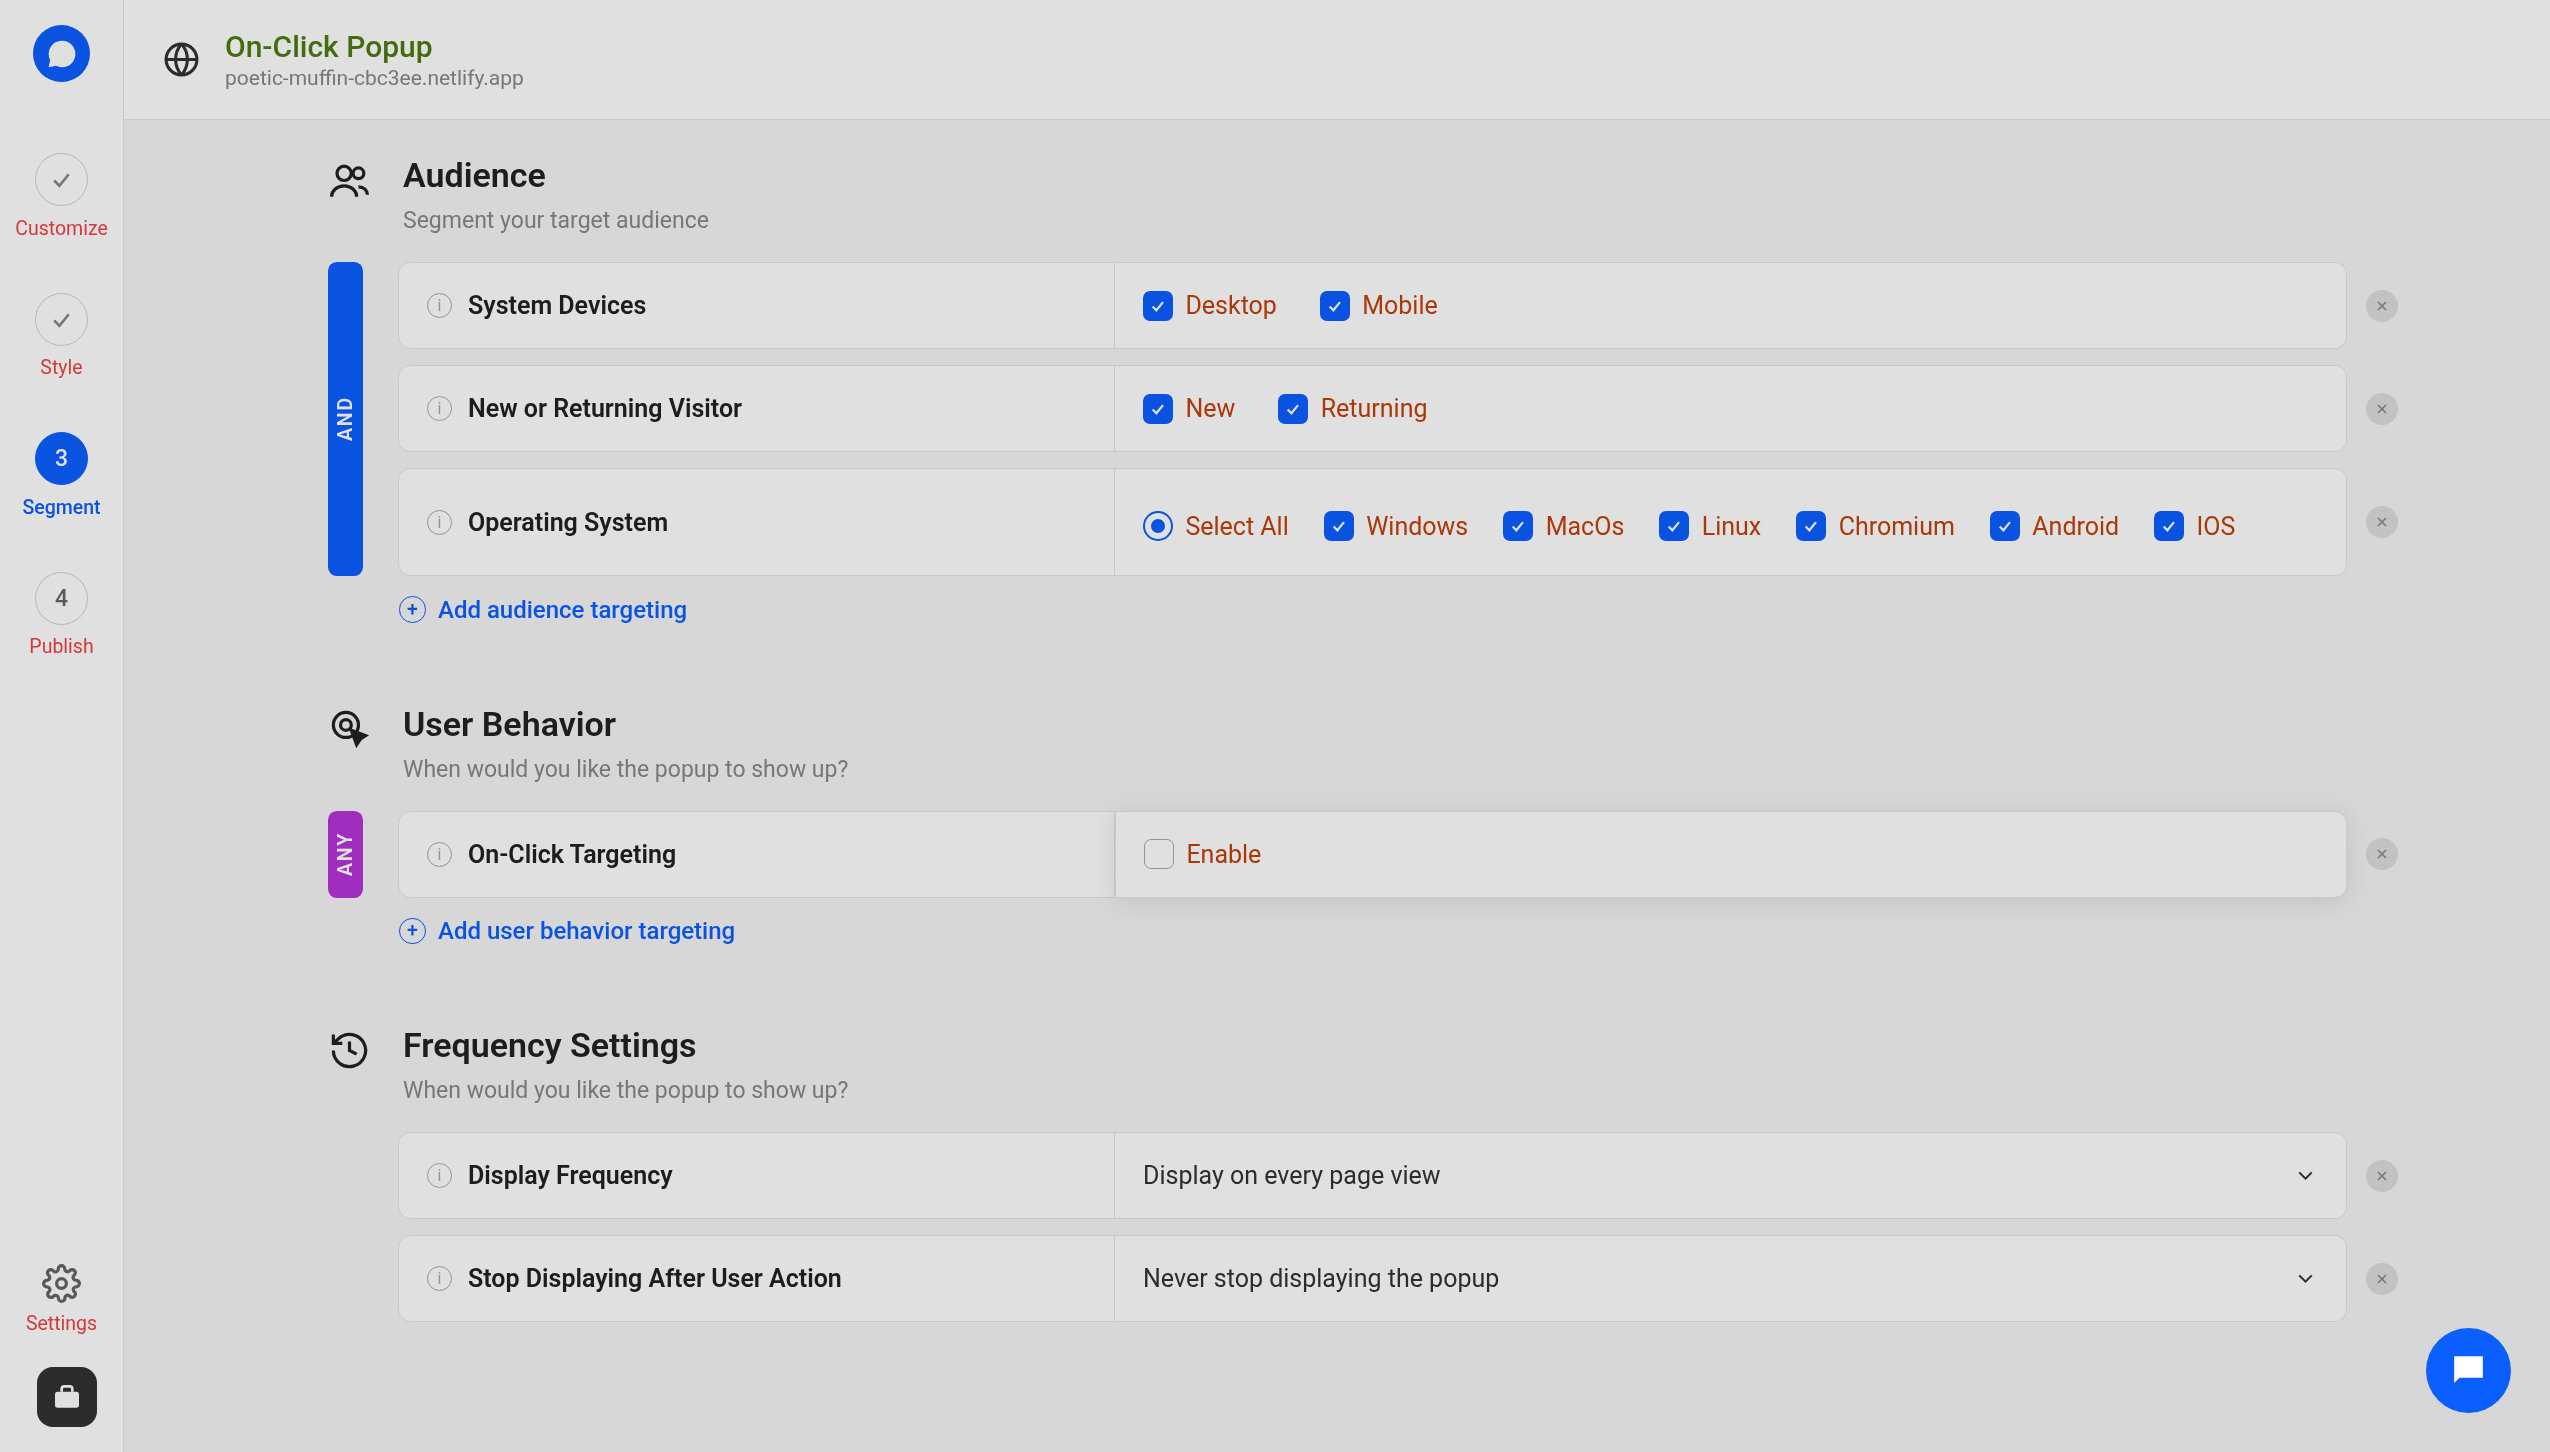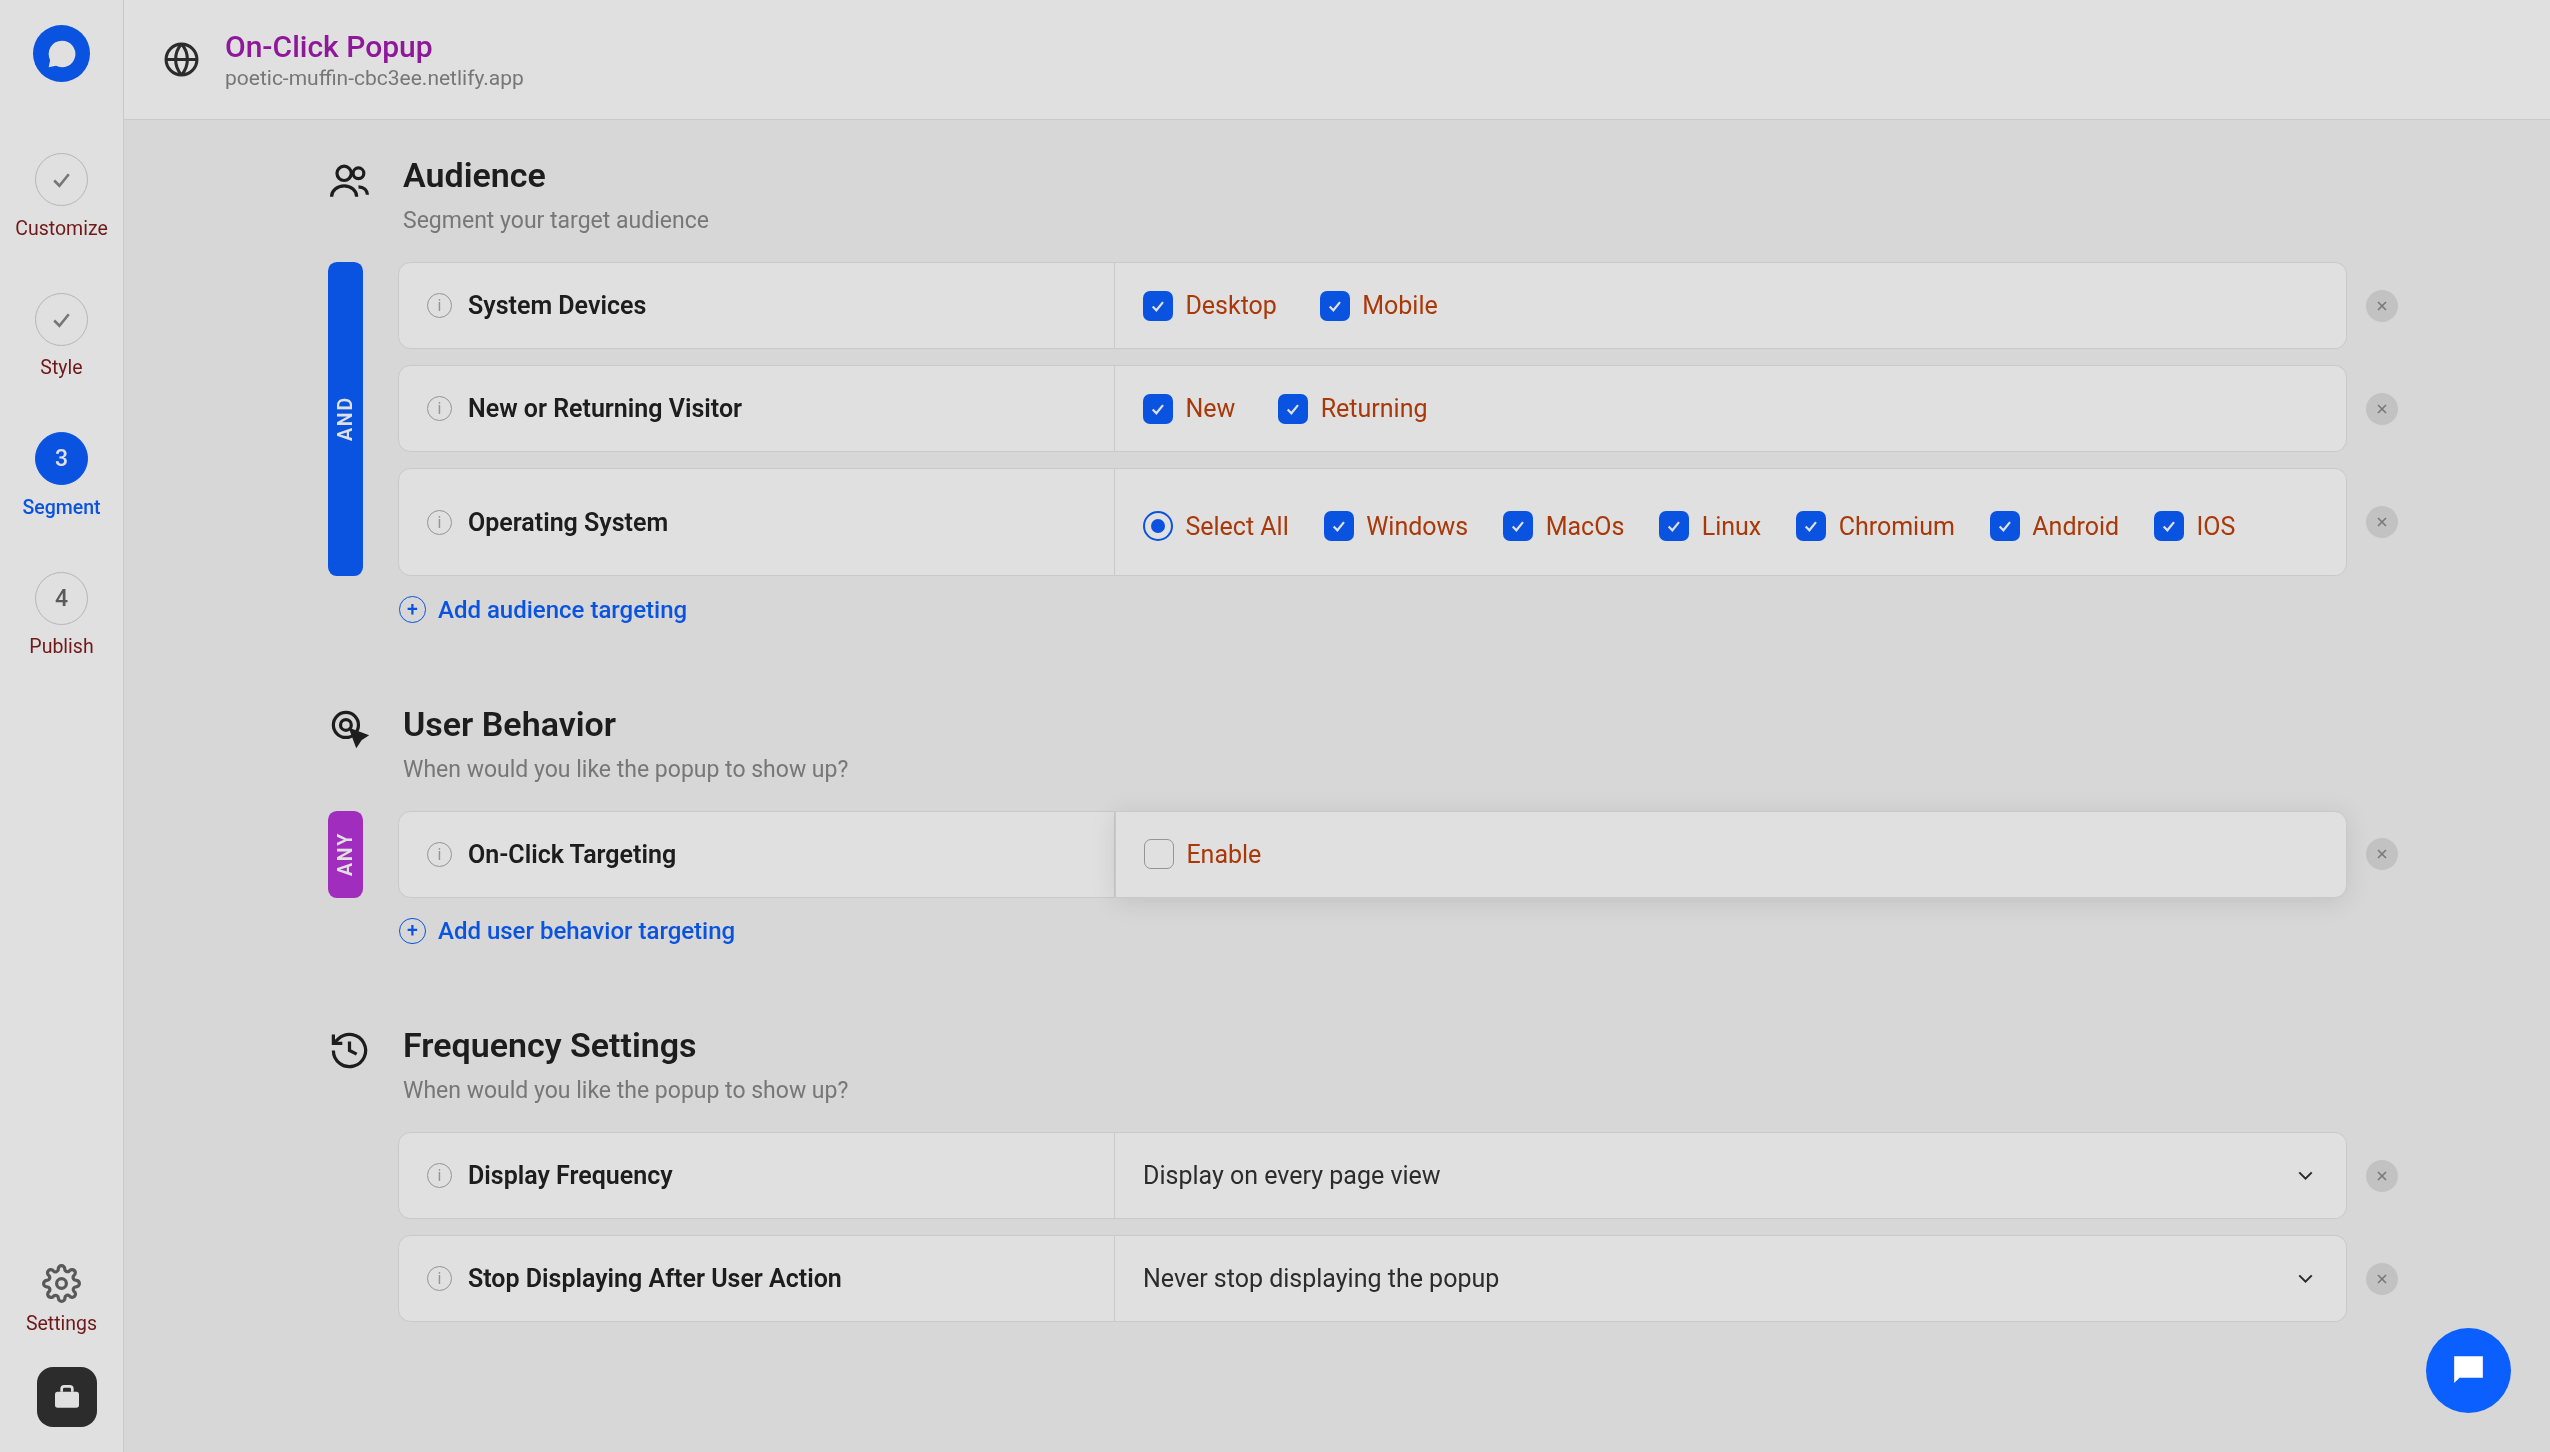--- a/index.html
+++ b/index.html
@@ -8,33 +8,33 @@
     
     
     .rail { position: absolute; left: 0; top: 0; width: 124px; height: 100%; background: #fff; border-right: 0.9px solid #e5e5e5; display: flex; flex-direction: column; align-items: center; padding-top: 25px; z-index: 3; }
     .rail-logo { width: 57px; height: 57px; border-radius: 50%; background: #0b5fff; display: flex; align-items: center; justify-content: center; margin-bottom: 71px; }
     .rail-logo svg { width: 32px; height: 32px; }
     .step { display: flex; flex-direction: column; align-items: center; margin-bottom: 53px; width: 100%; }
     .step-circle { width: 53px; height: 53px; border-radius: 50%; border: 1.8px solid #d0d0d0; display: flex; align-items: center; justify-content: center; background: #fff; margin-bottom: 10.6px; }
     .step-circle.done svg { width: 25px; height: 25px; stroke: #888; }
     .step-circle.active { background: #0b5fff; border-color: #0b5fff; color: #fff; font-size: 23px; font-weight: 500; }
     .step-circle.pending { color: #666; font-size: 23px; font-weight: 500; }
-    .step-label { font-size: 19.5px; color: #7f1d1d; }
+    .step-label { font-size: 19.5px; color: #ef4444; }
     .step.active .step-label { color: #0b5fff; font-weight: 500; }
     .rail-bottom { margin-top: auto; margin-bottom: 25px; display: flex; flex-direction: column; align-items: flex-end; gap: 32px; }
     .settings-btn { display: flex; flex-direction: column; align-items: center; }
     .settings-btn svg { width: 39px; height: 39px; stroke: #666; margin-bottom: 8.9px; }
     .archive-btn { width: 60px; height: 60px; border-radius: 16px; background: #333; display: flex; align-items: center; justify-content: center; }
     .archive-btn svg { width: 32px; height: 32px; }
     
     
     .header { position: absolute; left: 124px; top: 0; right: 0; height: 120px; background: #fff; border-bottom: 0.9px solid #e5e5e5; display: flex; align-items: center; padding-left: 39px; z-index: 3; }
     .globe-icon { width: 37px; height: 37px; margin-right: 25px; }
     .globe-icon svg { width: 37px; height: 37px; stroke: #333; }
-    .header-title { font-size: 30px; font-weight: 500; color: #a21caf; }
+    .header-title { font-size: 30px; font-weight: 500; color: #4d7c0f; }
     .header-sub { font-size: 21px; color: #888; margin-top: 1.8px; }
     
     
     .content { position: absolute; left: 275px; top: 120px; width: 2125px; bottom: 0; padding: 35px 53px 0 53px; z-index: 3; overflow: hidden; }
     .section { margin-bottom: 80px; }
     .sec-head { display: flex; align-items: flex-start; gap: 32px; margin-bottom: 28px; }
     .sec-icon { width: 43px; height: 43px; flex-shrink: 0; margin-top: 3.5px; }
     .sec-icon svg { width: 43px; height: 43px; stroke: #222; fill: none; stroke-width: 1.8; }
     .sec-title { font-size: 34px; font-weight: 600; color: #222; }
     .sec-sub { font-size: 23px; color: #888; margin-top: 12px; }

